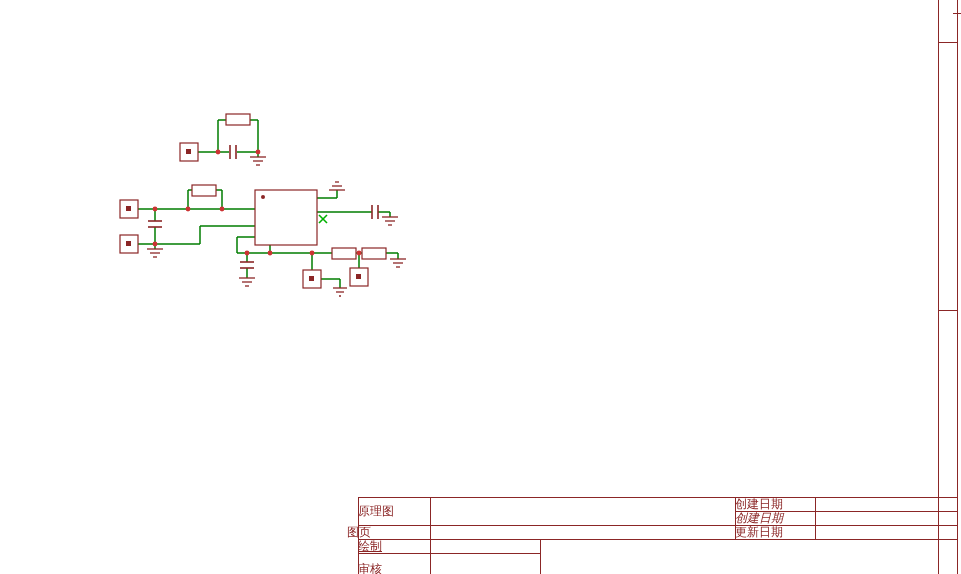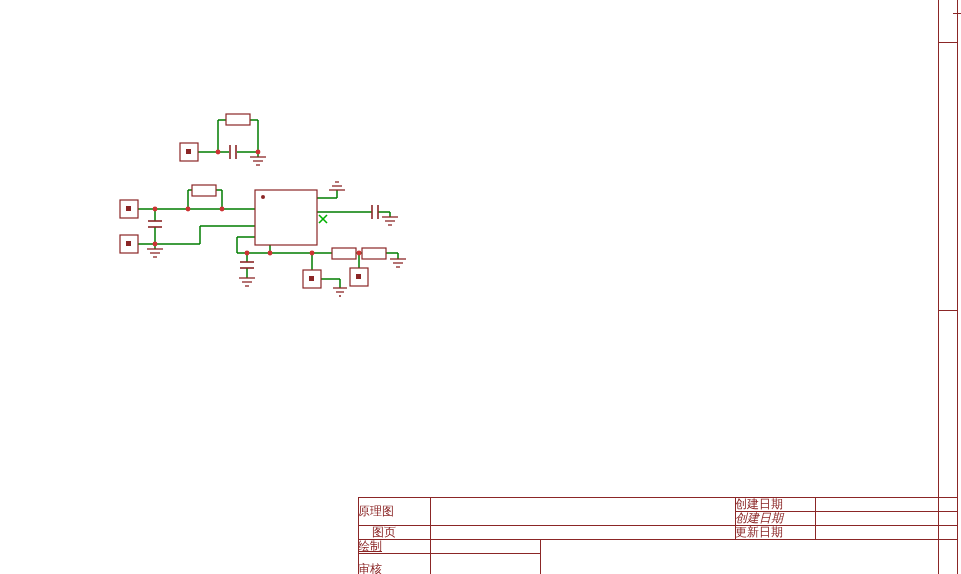--- a/index.html
+++ b/index.html
@@ -209,21 +209,21 @@
     </g>
 
     <g stroke="#00b000" stroke-width="1.6" fill="none">
       <line x1="319" y1="215" x2="327" y2="223"></line>
       <line x1="327" y1="215" x2="319" y2="223"></line>
     </g>
   </svg>
 
   <div class="tb-label" style="left:358px; top:497px; width:72px; height:28px;">原理图</div>
 
-  <div class="tb-label" style="left:372px; top:525px; width:72px; height:14px;">图页</div>
+  <div class="tb-label" style="left:347px; top:525px; width:72px; height:14px;">图页</div>
 
   <div class="tb-label" style="left:358px; top:539px; width:72px; height:14px;text-decoration:underline;">绘制</div>
 
   <div class="tb-label" style="left:358px; top:560px; width:72px; height:18px;">审核</div>
 
   <div class="tb-label" style="left:735px; top:497px; width:80px; height:14px;">创建日期</div>
 
   <div class="tb-label" style="left:735px; top:511px; width:80px; height:14px;font-style:italic;">创建日期</div>
 
   <div class="tb-label" style="left:735px; top:525px; width:80px; height:14px;">更新日期</div>

